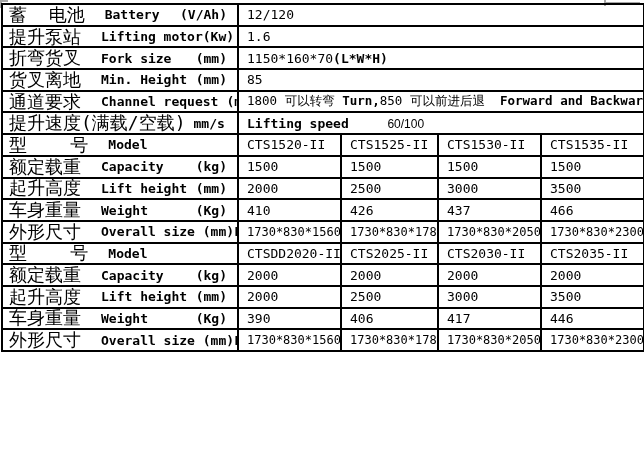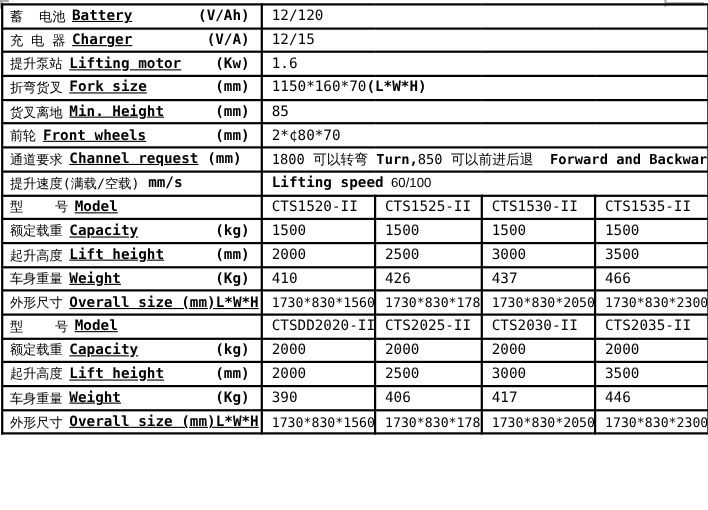--- a/index.html
+++ b/index.html
@@ -13,30 +13,30 @@
     position:absolute;left:1px;top:3px;width:642px;
     border-collapse:collapse;table-layout:fixed;
   }
   td{
     border:2px solid #000;height:19.7px;padding:0 6px;
     overflow:hidden;white-space:pre;font-size:13px;line-height:1;
     vertical-align:middle;
   }
   td.lbl{padding:0 10px 0 6px;}
   .lblwrap{display:flex;align-items:center;width:100%;}
-  .zh{font-size:12px;}
-  .en{font-weight:bold;margin-left:6px;text-decoration:underline;}
+  .zh{font-size:18px;}
+  .en{font-weight:bold;margin-left:20px;}
   .unit{font-weight:bold;margin-left:8px;text-align:right;}
   .unit.r{margin-left:auto;}
   td.val{padding-left:8px;}
   td.tight{font-size:12.5px;}
   td.dim{font-size:12px;}
   td.low{vertical-align:bottom;padding-bottom:2px;}
   .b{font-weight:bold;}
-  .sm{font-size:12px;font-family:"Liberation Sans","DejaVu Sans",sans-serif;}
+  .sm{font-size:12px;font-family:"Liberation Sans","DejaVu Sans",sans-serif;padding-left:32px;}
 </style>
 </head>
 <body>
 
 <div class="screen">
   <div id="artifacts">
       <div class="artifact" style="left: 0px; top: 0px; width: 2px; height: 8px; background: rgb(166, 166, 166);"></div>
       <div class="artifact" style="left: 0px; top: 0px; width: 8px; height: 2px; background: rgb(166, 166, 166);"></div>
       <div class="artifact" style="left: 604px; top: 0px; width: 2px; height: 6px; background: rgb(166, 166, 166);"></div>
       <div class="artifact" style="left: 606px; top: 2px; width: 34px; height: 3px; background: rgb(166, 166, 166);"></div>
@@ -48,38 +48,30 @@
         <col style="width: 97px;">
         <col style="width: 103px;">
         <col style="width: 103px;">
       </colgroup>
     <tbody id="tbody">
         <tr>
           <td class="lbl"><span class="lblwrap"><span class="zh">蓄  电池</span><span class="en">Battery</span><span class="unit r">(V/Ah)</span></span></td>
           <td class="val" colspan="4"><span class="">12/120</span></td>
         </tr>
         <tr>
-          <td class="lbl"><span class="lblwrap"><span class="zh">充 电 器</span><span class="en">Charger</span><span class="unit r">(V/A)</span></span></td>
-          <td class="val" colspan="4"><span class="">12/15</span></td>
-        </tr>
-        <tr>
           <td class="lbl"><span class="lblwrap"><span class="zh">提升泵站</span><span class="en">Lifting motor</span><span class="unit r">(Kw)</span></span></td>
           <td class="val" colspan="4"><span class="">1.6</span></td>
         </tr>
         <tr>
           <td class="lbl"><span class="lblwrap"><span class="zh">折弯货叉</span><span class="en">Fork size</span><span class="unit r">(mm)</span></span></td>
           <td class="val" colspan="4"><span class="">1150*160*70</span><span class="b">(L*W*H)</span></td>
         </tr>
         <tr>
           <td class="lbl"><span class="lblwrap"><span class="zh">货叉离地</span><span class="en">Min. Height</span><span class="unit r">(mm)</span></span></td>
           <td class="val" colspan="4"><span class="">85</span></td>
-        </tr>
-        <tr>
-          <td class="lbl"><span class="lblwrap"><span class="zh">前轮</span><span class="en">Front wheels</span><span class="unit r">(mm)</span></span></td>
-          <td class="val" colspan="4"><span class="">2*¢80*70</span></td>
         </tr>
         <tr>
           <td class="lbl"><span class="lblwrap"><span class="zh">通道要求</span><span class="en">Channel request</span><span class="unit">(mm)</span></span></td>
           <td class="val tight" colspan="4"><span class="">1800 可以转弯 </span><span class="b">Turn,</span><span class="">850 可以前进后退 </span><span class="b"> Forward and Backward</span></td>
         </tr>
         <tr>
           <td class="lbl"><span class="lblwrap"><span class="zh">提升速度(满载/空载)</span><span class="unit">mm/s</span></span></td>
           <td class="val" colspan="4"><span class="b">Lifting speed</span><span class=" sm">  60/100</span></td>
         </tr>
         <tr>

